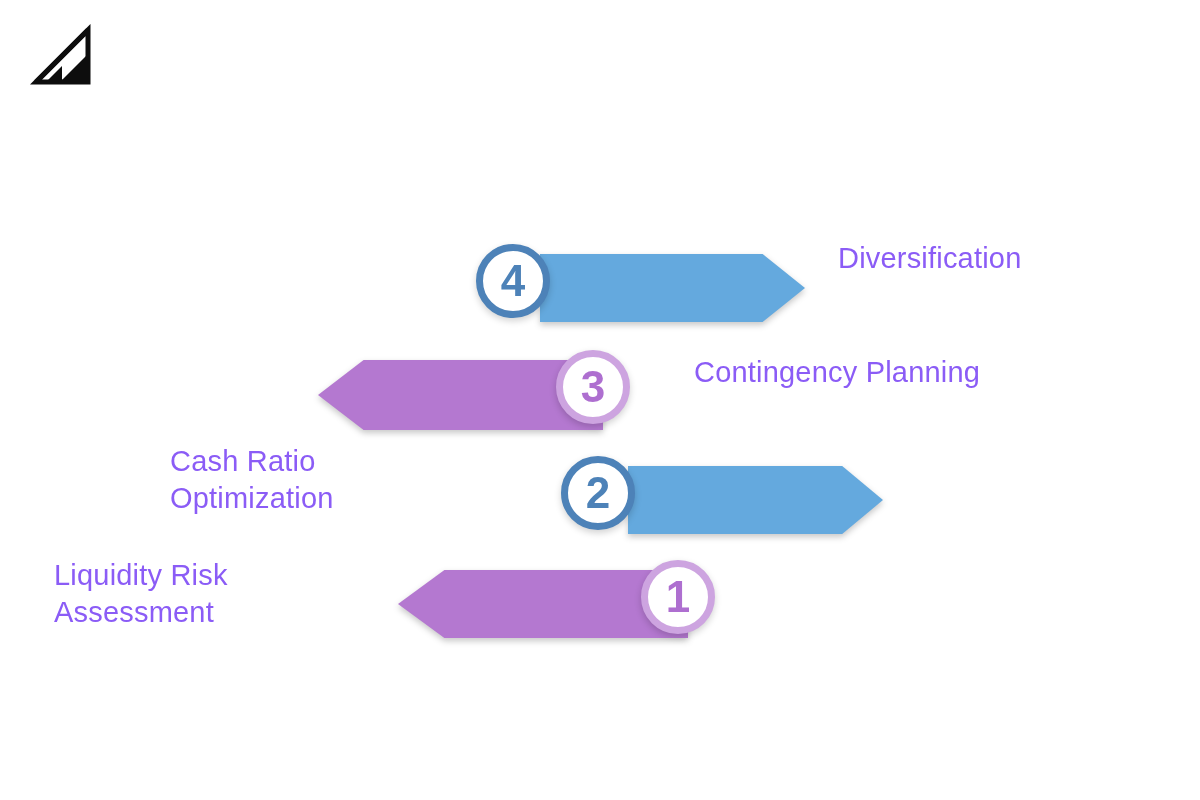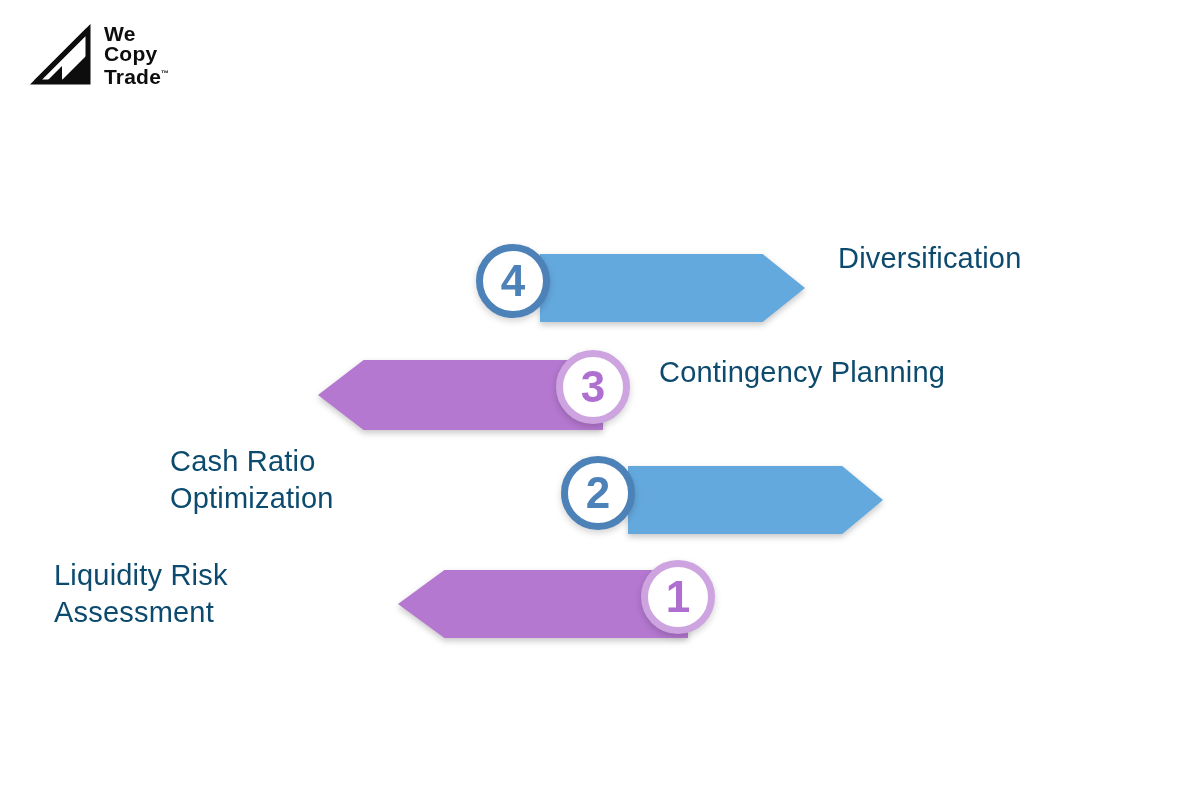--- a/index.html
+++ b/index.html
@@ -60,34 +60,34 @@
     box-shadow: 0 3px 7px rgba(0,0,0,0.18);
     z-index: 3;
   }
   .circle.c-blue   { border: 7px solid #4d82b8; color: #4d82b8; }
   .circle.c-purple { border: 7px solid #cda4e0; color: #ae6fd0; }
 
   .step-label {
     position: absolute;
     font-size: 29px;
     line-height: 37px;
-    color: #0c4a6e;
+    color: #8b5cf6;
     letter-spacing: 0.2px;
     z-index: 2;
   }
 
   
   .arrow-4  { left: 540px; top: 254px; width: 265px; height: 68px; }
   .circle-4 { left: 476px; top: 244px; }
   .label-4  { left: 838px; top: 240px; }
 
   
   .arrow-3  { left: 318px; top: 360px; width: 285px; height: 70px; }
   .circle-3 { left: 556px; top: 350px; }
-  .label-3  { left: 659px; top: 354px; }
+  .label-3  { left: 694px; top: 354px; }
 
   
   .arrow-2  { left: 628px; top: 466px; width: 255px; height: 68px; }
   .circle-2 { left: 561px; top: 456px; }
   .label-2  { left: 170px; top: 443px; width: 205px; }
 
   
   .arrow-1  { left: 398px; top: 570px; width: 290px; height: 68px; }
   .circle-1 { left: 641px; top: 560px; }
   .label-1  { left: 18px;  top: 557px; width: 225px; margin-left: 36px; }
@@ -97,25 +97,20 @@
 
 <div class="canvas">
 
   <div class="logo">
     <svg class="logo-icon" viewBox="0 0 64 64" xmlns="http://www.w3.org/2000/svg">
       <polygon points="6,58 58,6 58,58" fill="none" stroke="#0d0d0d" stroke-width="5" stroke-linejoin="miter"></polygon>
       <polygon points="30,58 58,30 58,58" fill="#0d0d0d"></polygon>
       <polygon points="16,58 32,42 32,58" fill="#0d0d0d"></polygon>
       <line x1="6" y1="58" x2="58" y2="6" stroke="#0d0d0d" stroke-width="5"></line>
     </svg>
-    <div class="logo-text">
-      <div>We</div>
-      <div>Copy</div>
-      <div><span>Trade</span><span class="tm">™</span></div>
-    </div>
   </div>
 
   <div class="arrow-wrap arrow-4">
     <div class="arrow dir-right c-blue"></div>
   </div>
   <div class="circle c-blue circle-4">
     <span>4</span>
   </div>
   <div class="step-label label-4">Diversification</div>
 

